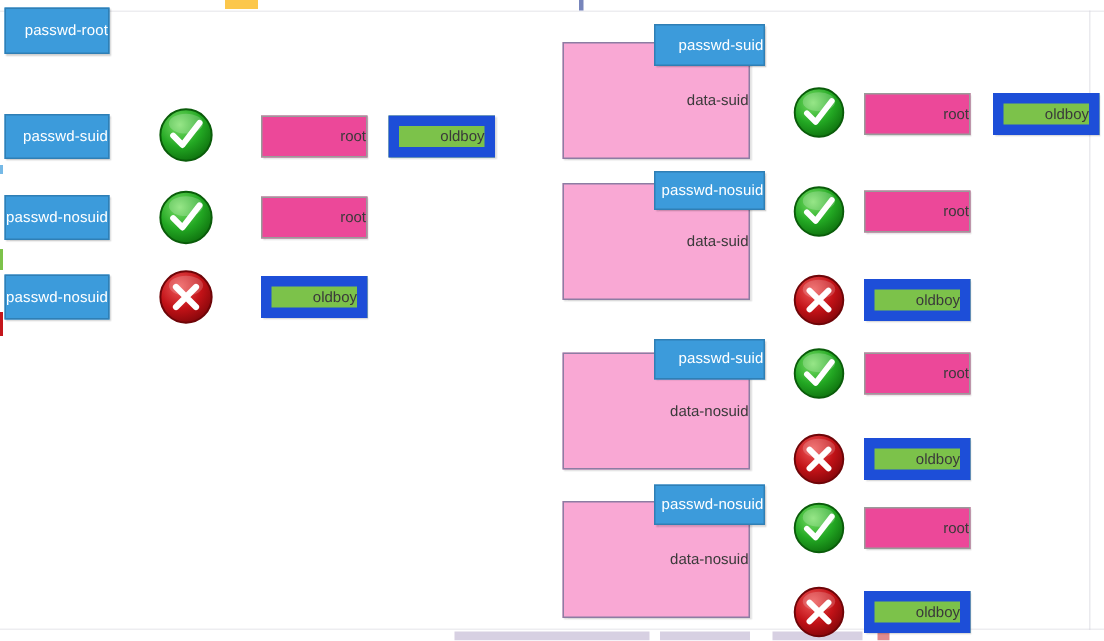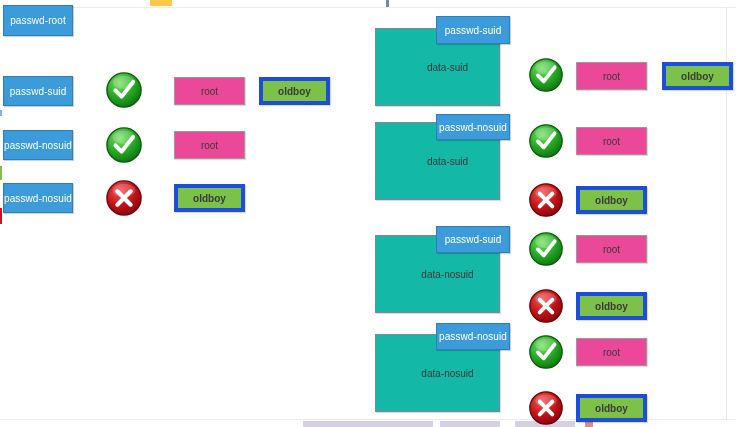--- a/index.html
+++ b/index.html
@@ -11,21 +11,21 @@
     position:relative;
   }
   #canvas{position:absolute;left:0;top:0;width:736px;height:427px;}
 
   
   .node{
     position:absolute;
     box-sizing:border-box;
     display:flex;
     align-items:center;
-    justify-content:center;
+    justify-content:flex-end;
     text-align:center;
     line-height:1.1;
   }
 
   
   .box-blue{
     background:#3c9bdb;
     border:1px solid #2f7fb5;
     color:#ffffff;
     font-size:10px;
@@ -39,30 +39,29 @@
     background:#ec4899;
     border:1px solid #9a9a9a;
     color:#3a3a3a;
     font-size:10px;
     box-shadow:1px 1px 1px rgba(0,0,0,.14);
   }
 
   
   .box-green{
     background:#7cc24a;
-    border:4px solid #1d4ed8;
+    border:7px solid #1d4ed8;
     color:#3a3a3a;
     font-size:10px;
     box-shadow:1px 1px 1px rgba(0,0,0,.14);
-    font-weight:bold;
   }
 
   
   .box-purple{
-    background:#14b8a6;
+    background:#f9a8d4;
     border:1px solid #8c7da3;
     color:#3a3a3a;
     font-size:10px;
     box-shadow:1px 1px 1px rgba(0,0,0,.14);
     z-index:1;
     padding-left:20px;
   }
 
   
   .icon{position:absolute;}

